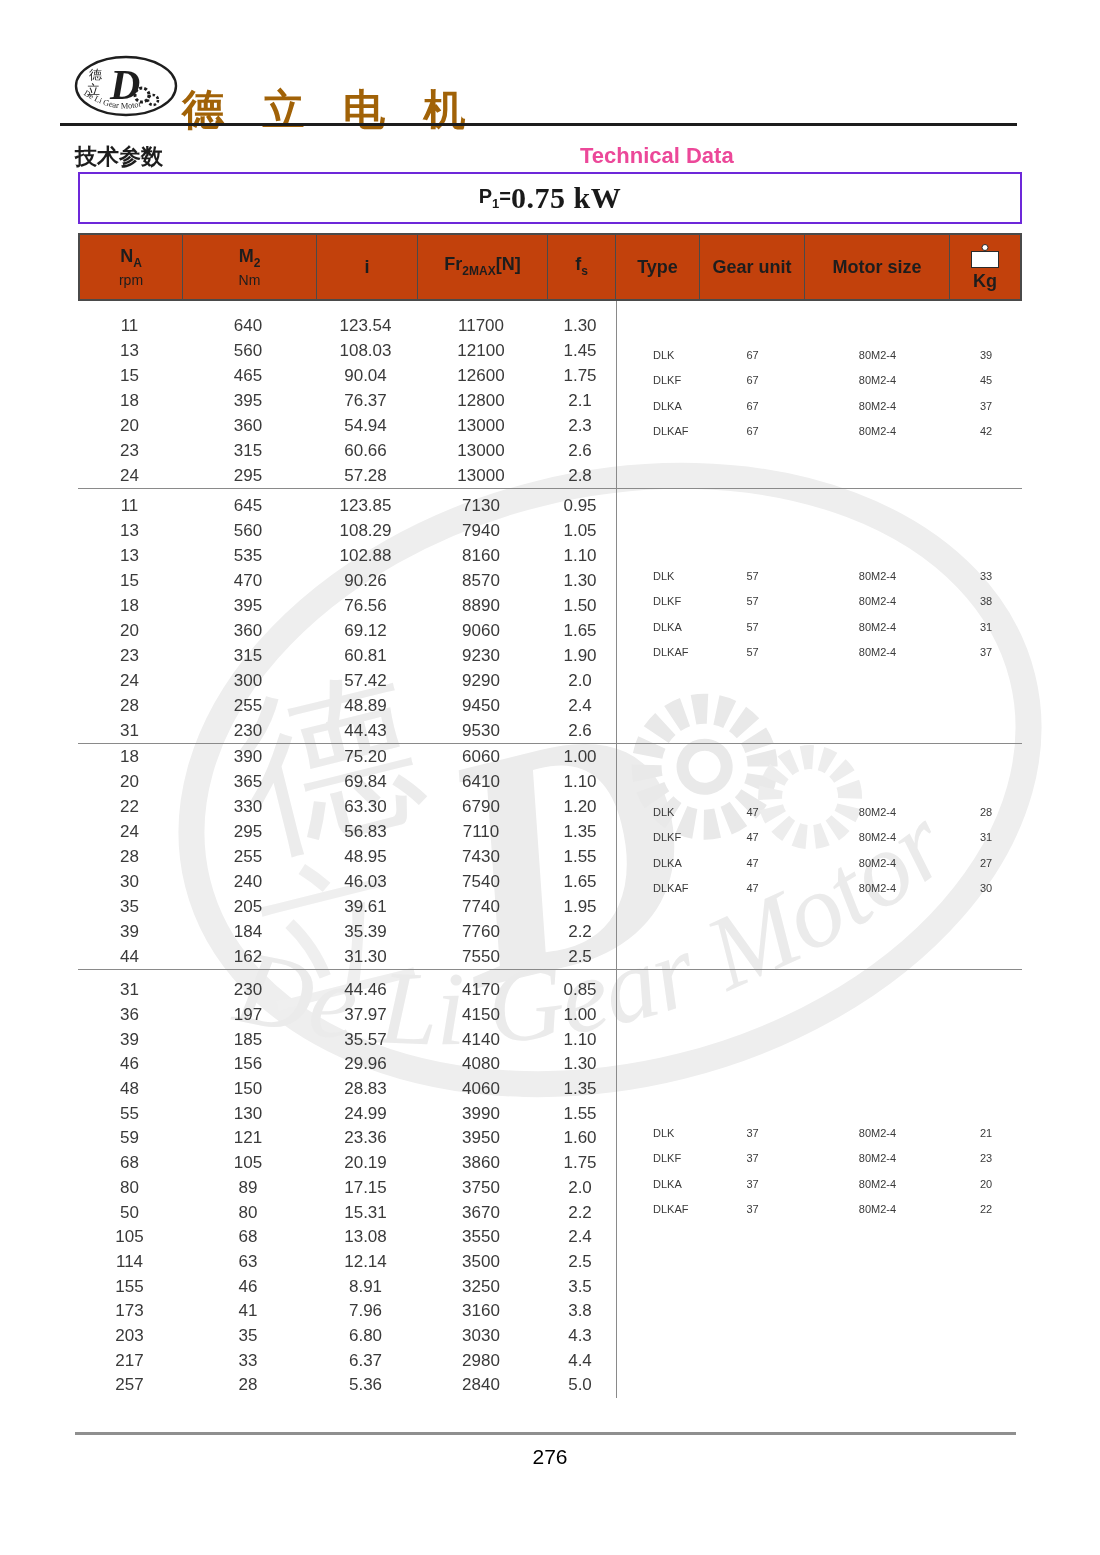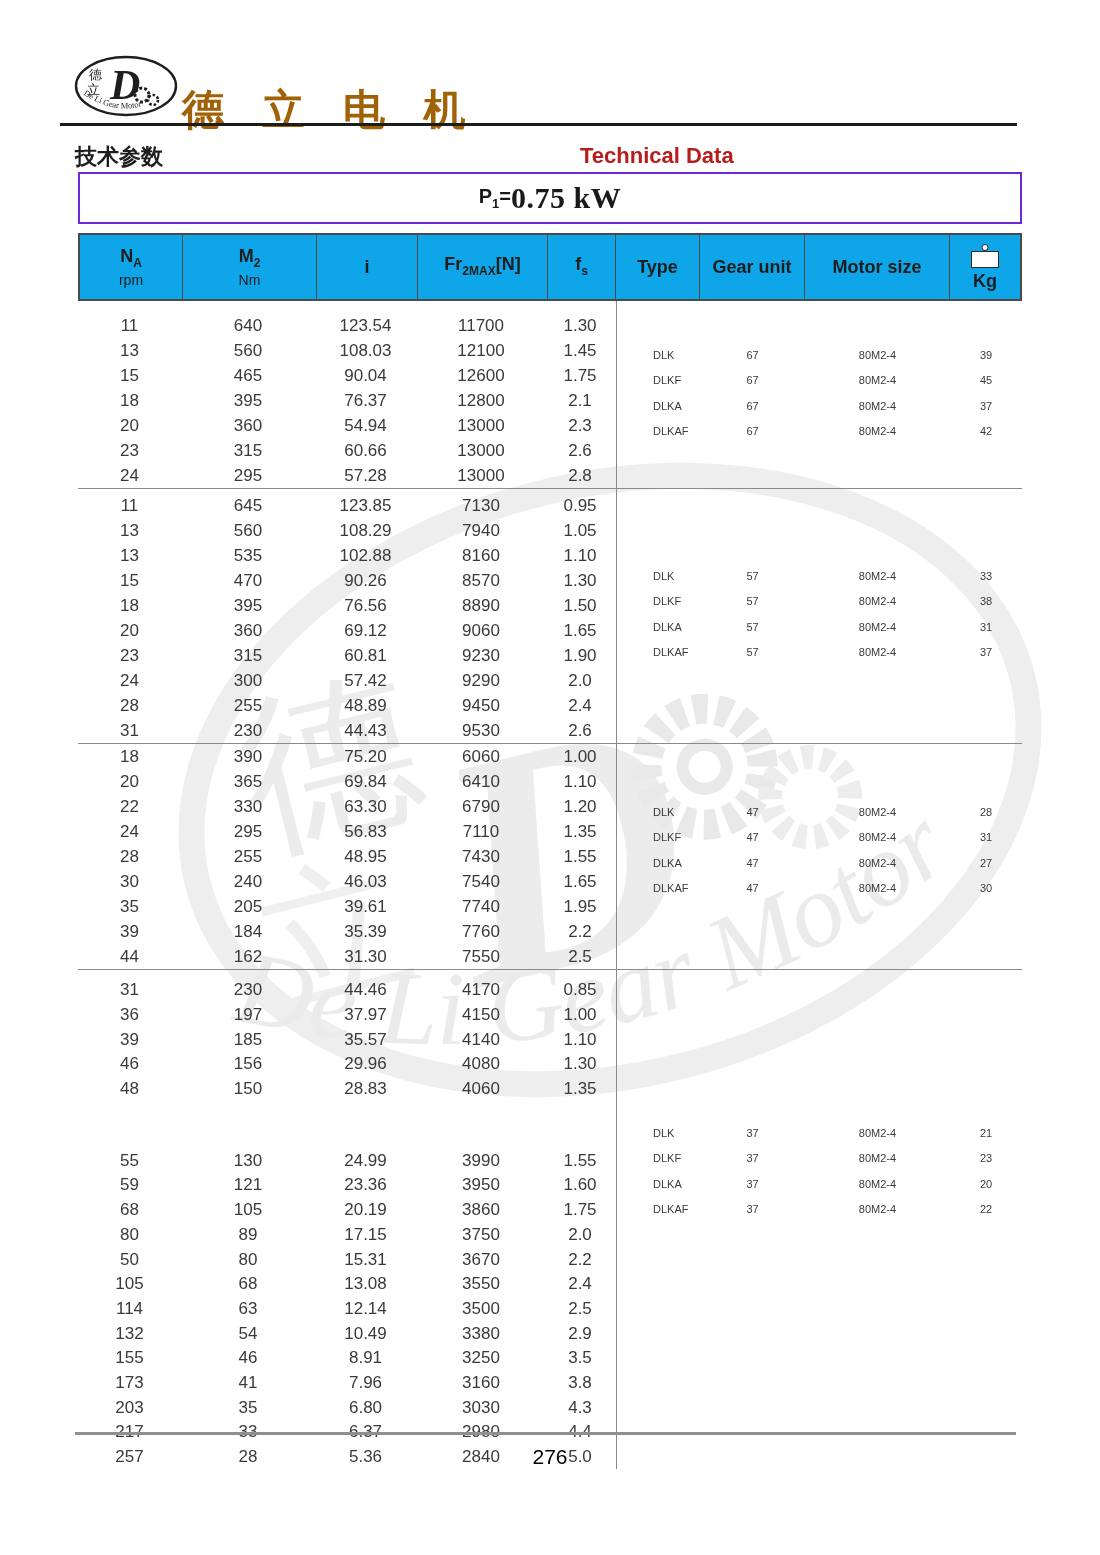--- a/index.html
+++ b/index.html
@@ -13,34 +13,34 @@
   .watermark { position:absolute; left:0; top:0; width:1100px; height:1555px; }
   
   .logo { position:absolute; left:72px; top:54px; }
   .company-name {
     position:absolute; left:182px; top:66px;
     font-family:"Liberation Serif", serif; font-weight:bold;
     font-size:42px; letter-spacing:14px; color:#a16207;margin-top:16px;
   }
   .top-rule { position:absolute; left:60px; top:123px; width:957px; height:3px; background:#1c1c1c; }
   .title-zh { position:absolute; left:75px; top:142px; font-size:22px; font-weight:bold; color:#1d1d1d; }
-  .title-en { position:absolute; left:580px; top:143px; font-size:22px; font-weight:bold; color:#b91c1c; }
+  .title-en { position:absolute; left:580px; top:143px; font-size:22px; font-weight:bold; color:#ec4899; }
   
   .power-banner {
     position:absolute; left:78px; top:172px; width:944px; height:52px;
     border:2px solid #6d28d9; background:#fff;
     display:flex; align-items:center; justify-content:center; color:#1a1a1a;
   }
   .power-banner .p-sym { font-size:20px; font-weight:bold; }
   .power-banner sub { font-size:13px; font-weight:bold; }
   .power-banner .p-val { font-size:30px; font-weight:bold; letter-spacing:0.5px;font-family:Liberation Serif, serif; }
   
   .thead {
     position:absolute; left:78px; top:233px; width:944px; height:68px;
-    border:2px solid #4a4a4a; background:#0ea5e9;
+    border:2px solid #4a4a4a; background:#c2410c;
     display:grid; grid-template-columns:103px 134px 101px 130px 68px 84px 105px 145px 70px;
   }
   .th {
     border-right:1.5px solid #4a4a4a;
     display:flex; flex-direction:column; align-items:center; justify-content:center;
     color:#1d1d1d;
   }
   .th:last-child { border-right:none; }
   .th-main { font-size:18px; font-weight:bold; line-height:20px; }
   .th-main sub { font-size:12px; font-weight:bold; }
@@ -444,21 +444,21 @@
           <div>4080</div>
           <div>1.30</div>
         </div>
         <div class="row" style="height: 24.7px;">
           <div>48</div>
           <div>150</div>
           <div>28.83</div>
           <div>4060</div>
           <div>1.35</div>
         </div>
-        <div class="row" style="height: 24.7px; margin-top: 47px;">
+        <div class="row" style="height: 24.7px;">
           <div>55</div>
           <div>130</div>
           <div>24.99</div>
           <div>3990</div>
           <div>1.55</div>
         </div>
         <div class="row" style="height: 24.7px;">
           <div>59</div>
           <div>121</div>
           <div>23.36</div>
@@ -494,27 +494,20 @@
           <div>2.4</div>
         </div>
         <div class="row" style="height: 24.7px;">
           <div>114</div>
           <div>63</div>
           <div>12.14</div>
           <div>3500</div>
           <div>2.5</div>
         </div>
         <div class="row" style="height: 24.7px;">
-          <div>132</div>
-          <div>54</div>
-          <div>10.49</div>
-          <div>3380</div>
-          <div>2.9</div>
-        </div>
-        <div class="row" style="height: 24.7px;">
           <div>155</div>
           <div>46</div>
           <div>8.91</div>
           <div>3250</div>
           <div>3.5</div>
         </div>
         <div class="row" style="height: 24.7px;">
           <div>173</div>
           <div>41</div>
           <div>7.96</div>

